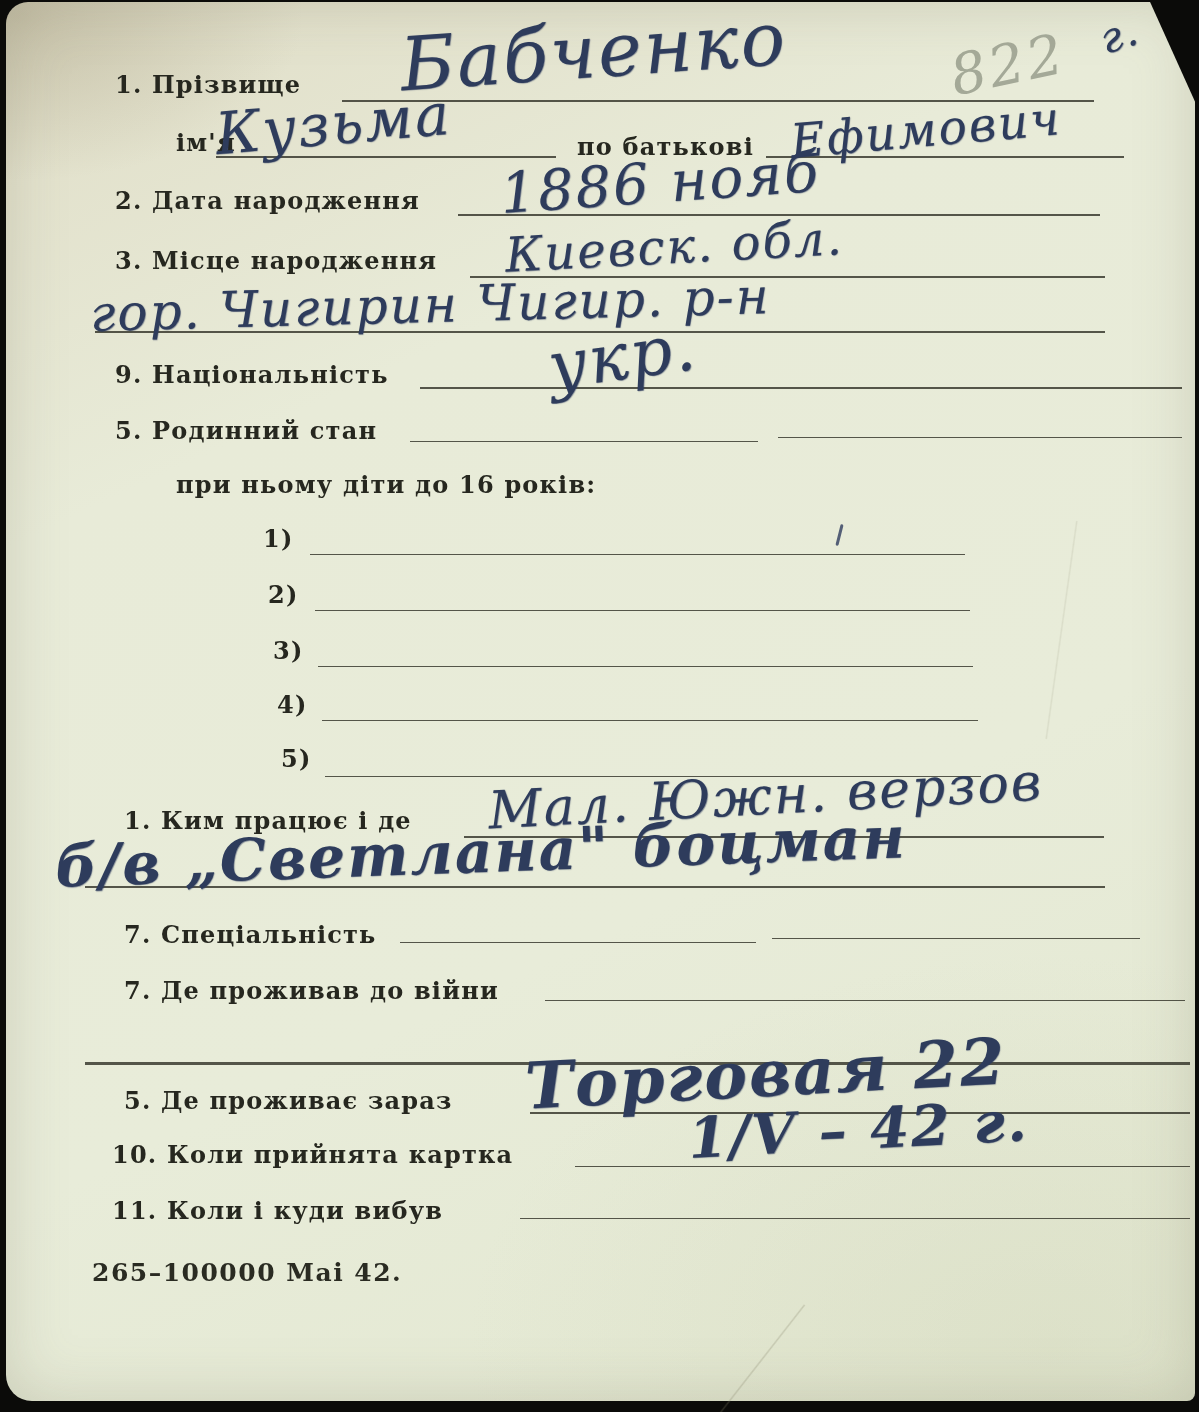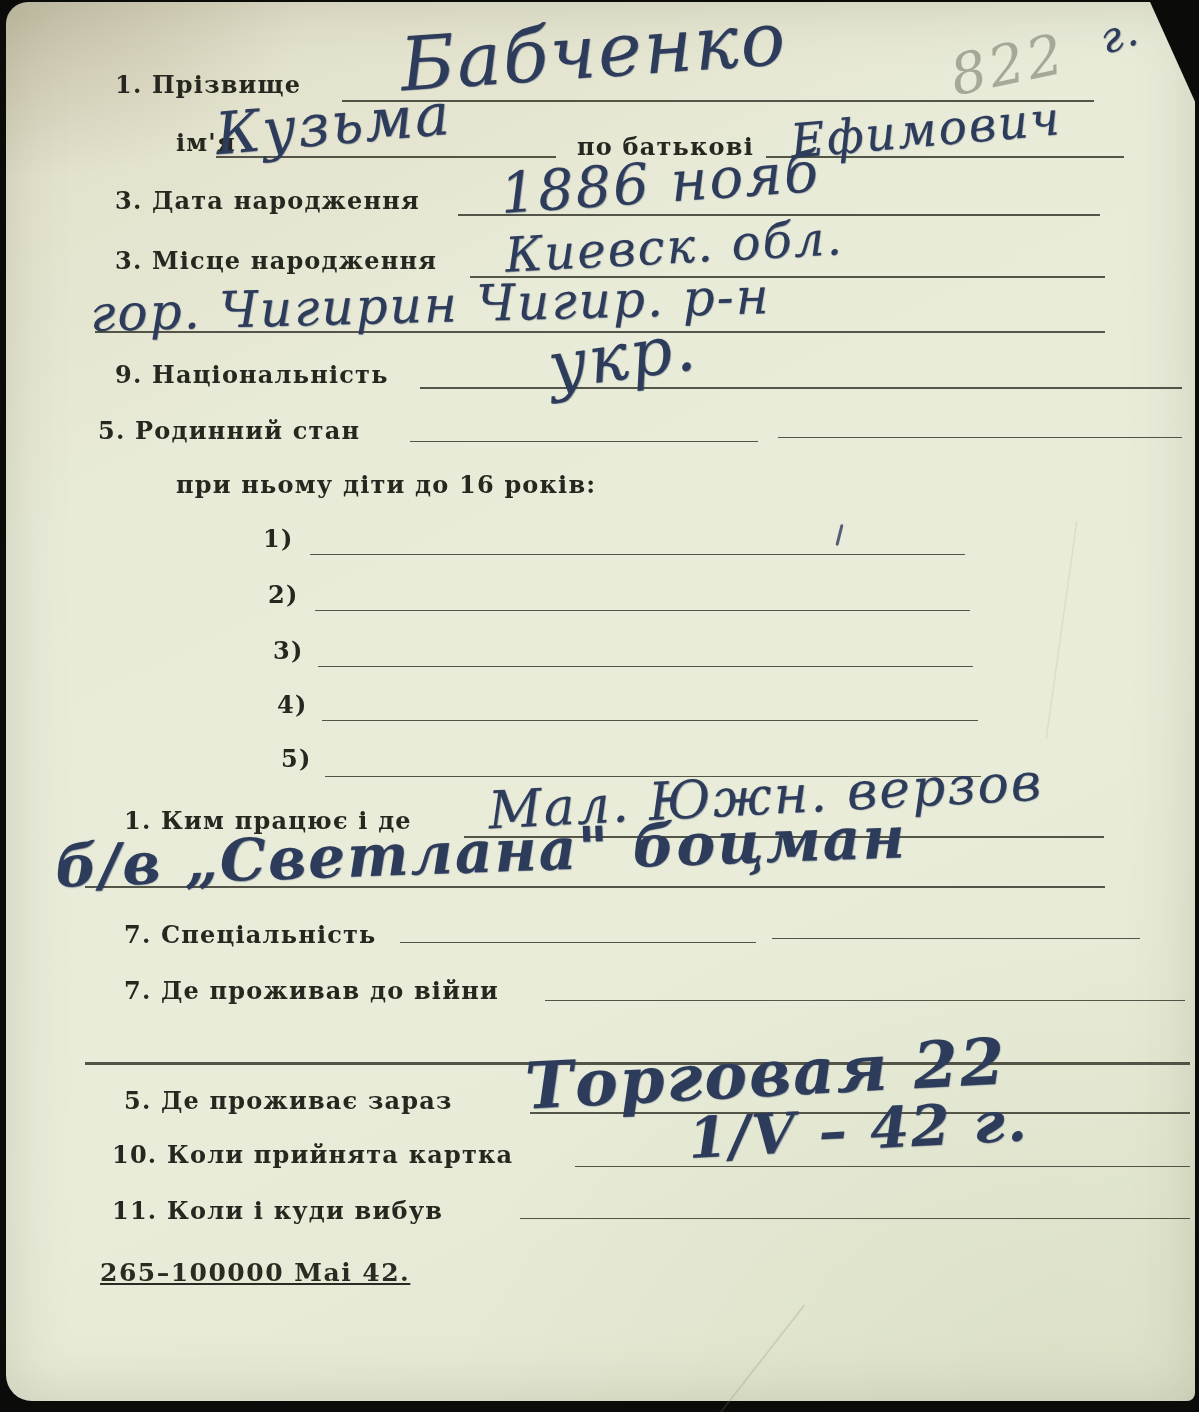--- a/index.html
+++ b/index.html
@@ -66,35 +66,35 @@
 <span class="pencil" style="left:950px;top:32px;font-size:56px;transform:rotate(-12deg);">822</span>
 <span class="ink" style="left:1100px;top:10px;font-size:42px;transform:rotate(-18deg);">г.</span>
 
 <span class="label" style="left:176px;top:128px;text-align:right;">ім'я</span>
 <div class="rule" style="left:216px;top:156px;width:340px;"></div>
 <span class="label" style="left:577px;top:132px;">по батькові</span>
 <div class="rule" style="left:766px;top:156px;width:358px;"></div>
 <span class="ink" style="left:215px;top:90px;font-size:58px;transform:rotate(-5deg);">Кузьма</span>
 <span class="ink" style="left:790px;top:102px;font-size:47px;transform:rotate(-5deg);">Ефимович</span>
 
-<span class="label" style="left:115px;top:186px;">3. Дата народження</span>
+<span class="label" style="left:115px;top:186px;">2. Дата народження</span>
 <div class="rule" style="left:458px;top:214px;width:642px;"></div>
 <span class="ink" style="left:500px;top:150px;font-size:56px;transform:rotate(-4deg);">1886 нояб</span>
 
 <span class="label" style="left:115px;top:246px;">3. Місце народження</span>
 <div class="rule" style="left:470px;top:276px;width:635px;"></div>
 <span class="ink" style="left:505px;top:218px;font-size:48px;transform:rotate(-3deg);">Киевск. обл.</span>
 <div class="rule" style="left:95px;top:331px;width:1010px;"></div>
 <span class="ink" style="left:90px;top:276px;font-size:50px;transform:rotate(-1.5deg);">гор. Чигирин Чигир. р-н</span>
 
 <span class="label" style="left:115px;top:360px;">9. Національність</span>
 <div class="rule" style="left:420px;top:387px;width:762px;"></div>
 <span class="ink" style="left:548px;top:318px;font-size:66px;transform:rotate(-8deg);">укр.</span>
 
-<span class="label" style="left:98px;top:416px;">5. Родинний стан</span>
+<span class="label" style="left:115px;top:416px;">5. Родинний стан</span>
 <div class="rule thin" style="left:410px;top:441px;width:348px;"></div>
 <div class="rule thin" style="left:778px;top:437px;width:404px;"></div>
 
 <span class="label" style="left:176px;top:470px;">при ньому діти до 16 років:</span>
 
 <span class="label" style="left:263px;top:524px;">1)</span>
 <div class="rule thin" style="left:310px;top:554px;width:655px;"></div>
 <div class="stray" style="left:838px;top:524px;"></div>
 
 <span class="label" style="left:268px;top:580px;">2)</span>
@@ -127,13 +127,13 @@
 <div class="rule" style="left:530px;top:1112px;width:660px;"></div>
 <span class="ink" style="left:525px;top:1036px;font-size:64px;transform:rotate(-3deg);font-weight:bold;">Торговая 22</span>
 
 <span class="label" style="left:112px;top:1140px;">10. Коли прийнята картка</span>
 <div class="rule thin" style="left:575px;top:1166px;width:615px;"></div>
 <span class="ink" style="left:688px;top:1096px;font-size:56px;transform:rotate(-3deg);font-weight:bold;">1/V – 42 г.</span>
 
 <span class="label" style="left:112px;top:1196px;">11. Коли і куди вибув</span>
 <div class="rule thin" style="left:520px;top:1218px;width:670px;"></div>
 
-<span class="footer-mark" style="left:100px;top:1258px;text-decoration:underline;">265–100000 Mai 42.</span>
+<span class="footer-mark" style="left:92px;top:1258px;">265–100000 Mai 42.</span>
 
 </body></html>

